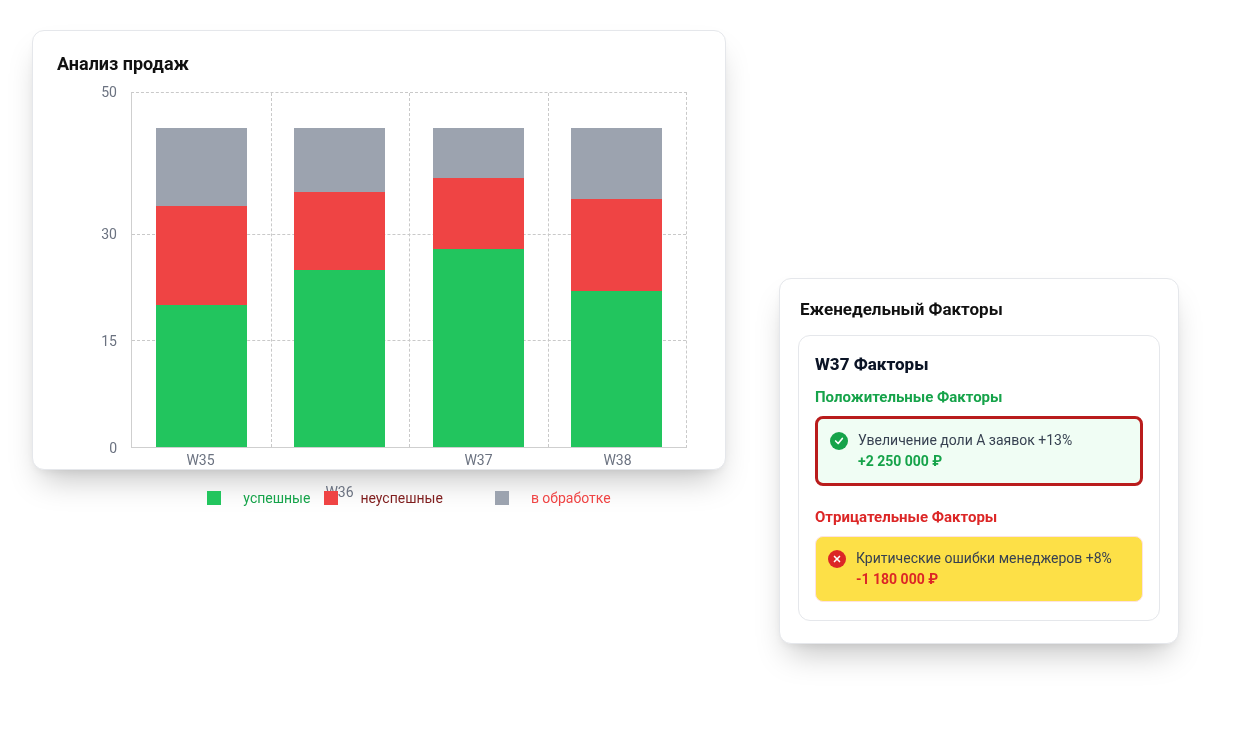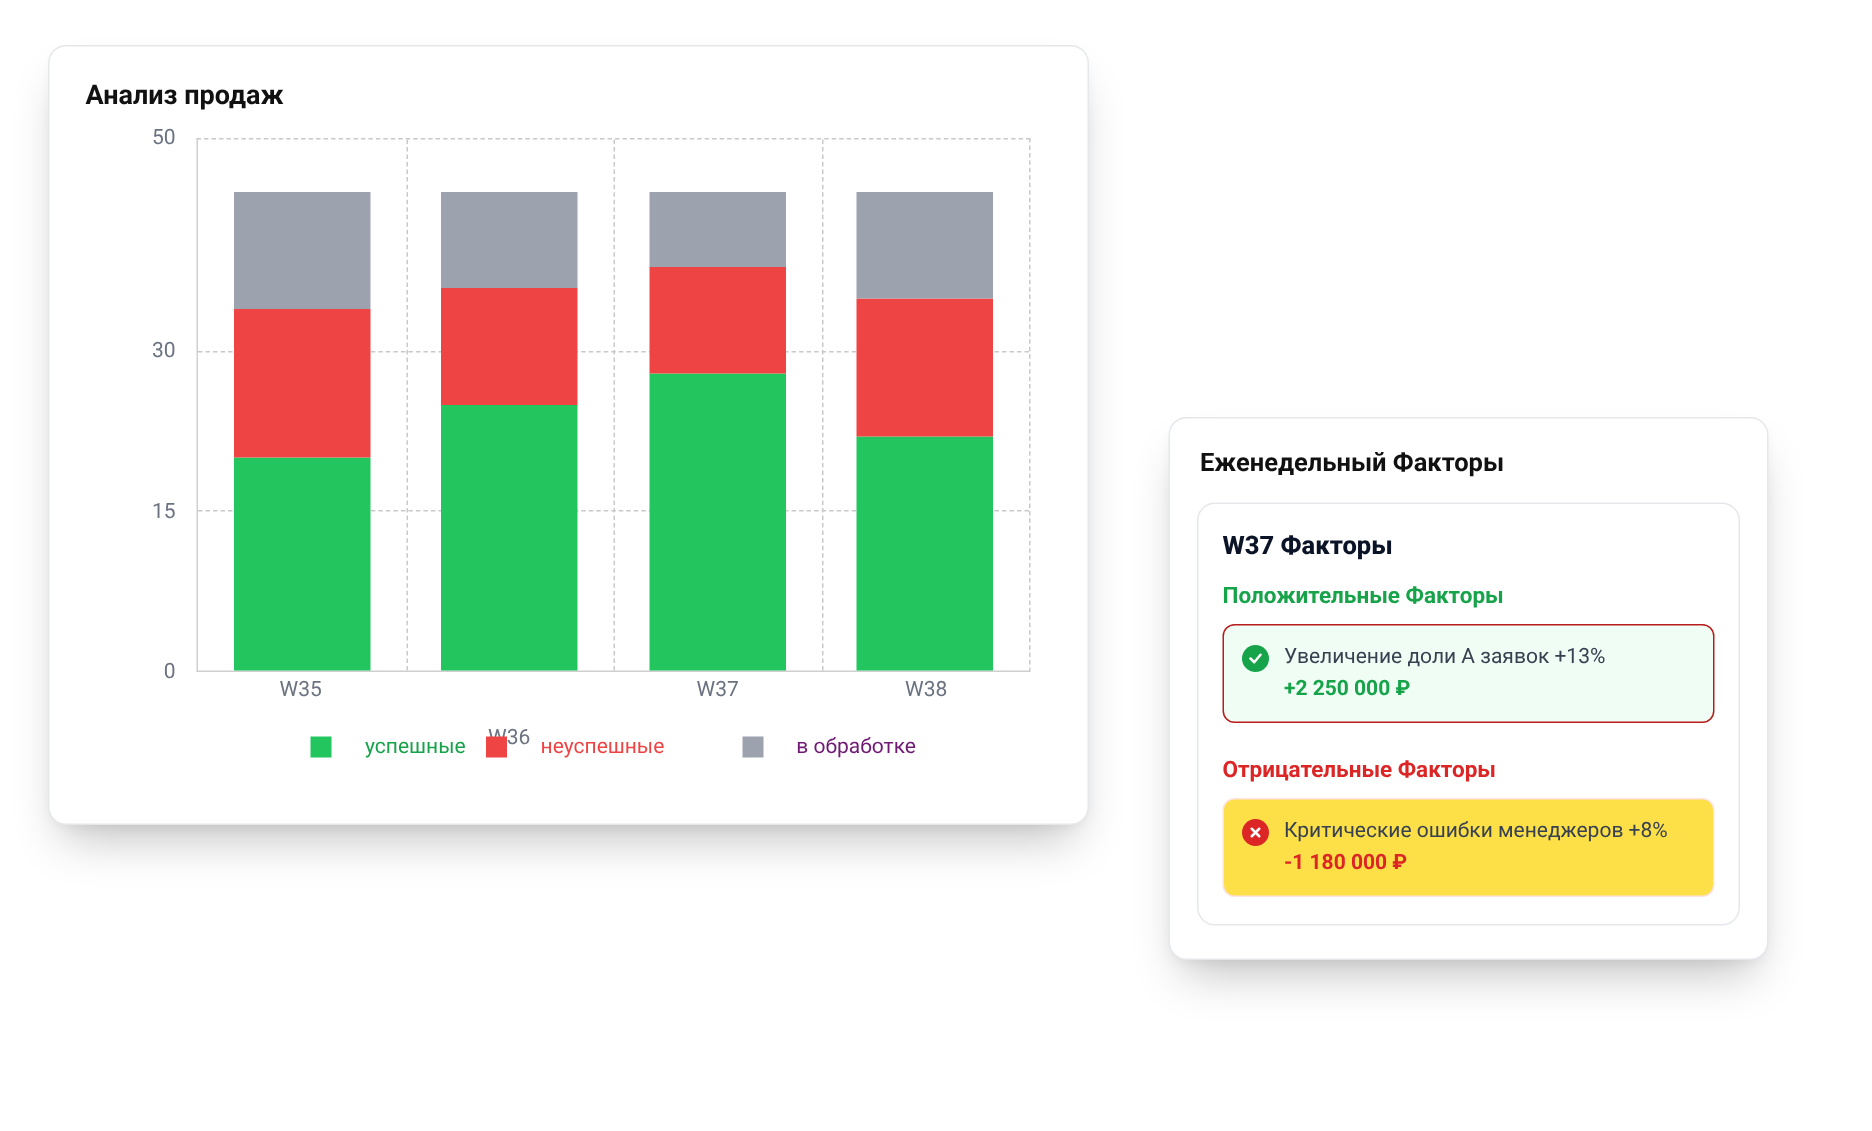--- a/index.html
+++ b/index.html
@@ -19,21 +19,21 @@
     background: #fff;
     border: 1px solid #e5e7eb;
     border-radius: 12px;
     box-shadow: 0 18px 32px -10px rgba(0,0,0,0.25), 0 4px 10px -4px rgba(0,0,0,0.08);
   }
   
   .sales-card {
     left: 32px;
     top: 30px;
     width: 694px;
-    height: 520px;
+    height: 440px;
     padding: 22px 22px 14px 22px;
   }
   .card-title {
     font-size: 18px;
     font-weight: 700;
     margin: 0 0 8px 2px;
   }
   .chart-area {
     position: relative;
     width: 100%;
@@ -109,22 +109,22 @@
     bottom: 6px;
     display: flex;
     gap: 14px;
     justify-content: center;
     align-items: center;
     font-size: 14px;
   }
   .legend-item { display: flex; align-items: center; gap: 22px; }
   .swatch { width: 14px; height: 14px; display: inline-block; }
   .legend-green { color: #16a34a; }
-  .legend-red   { color: #ef4444; text-align: right; }
-  .legend-gray  { color: #701a75; padding-left: 38px; }
+  .legend-red   { color: #7f1d1d; text-align: right; }
+  .legend-gray  { color: #ef4444; padding-left: 38px; }
 
   
   .weekly-card {
     left: 779px;
     top: 278px;
     width: 400px;
     padding: 20px 18px 22px 18px;
   }
   .weekly-title {
     font-size: 17px;
@@ -153,21 +153,21 @@
     border-radius: 8px;
     padding: 12px 14px 12px 12px;
     display: flex;
     gap: 10px;
     align-items: flex-start;
     font-size: 14px;
     line-height: 1.35;
   }
   .factor-pos {
     background: #f0fdf4;
-    border: 1px solid #b91c1c;
+    border: 3px solid #b91c1c;
   }
   .factor-neg {
     background: #fde047;
     border: 1px solid #fde2e2;
   }
   .factor-text { flex: 1; color: #374151; }
   .factor-amount { font-weight: 700; margin-top: 2px; }
   .amount-pos { color: #16a34a; }
   .amount-neg { color: #dc2626; }
   .icon-badge {

